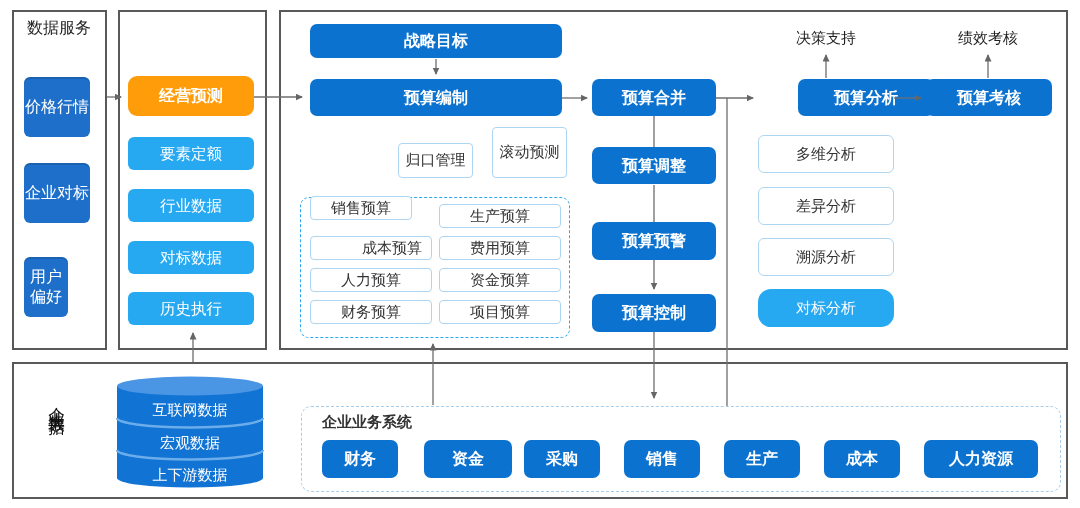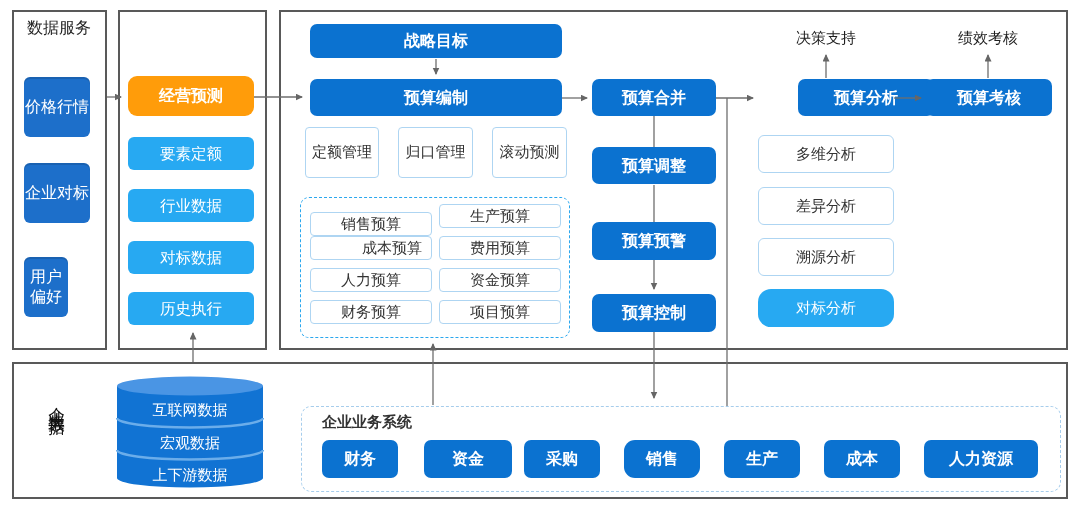--- a/index.html
+++ b/index.html
@@ -101,26 +101,25 @@
   <div class="btn btn-light" style="left:128px;top:137px;width:126px;height:33px;">要素定额</div>
   <div class="btn btn-light" style="left:128px;top:241px;width:126px;height:33px;">对标数据</div>
   <div class="btn btn-light" style="left:128px;top:189px;width:126px;height:33px;">行业数据</div>
   <div class="btn btn-light" style="left:128px;top:292px;width:126px;height:33px;">历史执行</div>
 
   <div class="panel" style="left:279px;top:10px;width:789px;height:340px;"></div>
 
   <div class="btn btn-main" style="left:310px;top:24px;width:252px;height:34px;">战略目标</div>
   <div class="btn btn-main" style="left:310px;top:79px;width:252px;height:37px;">预算编制</div>
 
-  <div class="whitebox" style="left:305px;top:127px;width:74px;height:51px;">定额管理</div>
-  <div class="whitebox" style="left:398px;top:127px;width:75px;height:51px;">归口管理</div>
+  <div class="whitebox" style="left:398px;top:143px;width:75px;height:35px;">归口管理</div>
   <div class="whitebox" style="left:492px;top:127px;width:75px;height:51px;">滚动预测</div>
 
   <div class="dashed-box" style="left:300px;top:197px;width:270px;height:141px;"></div>
-  <div class="whitebox" style="left:310px;top:212px;width:122px;height:24px;">销售预算</div>
+  <div class="whitebox" style="left:310px;top:196px;width:102px;height:24px;">销售预算</div>
   <div class="whitebox" style="left:439px;top:204px;width:122px;height:24px;">生产预算</div>
   <div class="whitebox" style="left:310px;top:236px;width:122px;height:24px;padding-left:42px;">成本预算</div>
   <div class="whitebox" style="left:439px;top:236px;width:122px;height:24px;">费用预算</div>
   <div class="whitebox" style="left:310px;top:268px;width:122px;height:24px;">人力预算</div>
   <div class="whitebox" style="left:439px;top:268px;width:122px;height:24px;">资金预算</div>
   <div class="whitebox" style="left:310px;top:300px;width:122px;height:24px;">财务预算</div>
   <div class="whitebox" style="left:439px;top:300px;width:122px;height:24px;">项目预算</div>
 
   <div class="btn btn-main" style="left:592px;top:79px;width:124px;height:37px;">预算合并</div>
   <div class="btn btn-main" style="left:592px;top:147px;width:124px;height:37px;">预算调整</div>
@@ -149,21 +148,21 @@
   </svg>
   <div class="cyl-label" style="left:116px;top:401px;width:148px;">互联网数据</div>
   <div class="cyl-label" style="left:116px;top:434px;width:148px;">宏观数据</div>
   <div class="cyl-label" style="left:116px;top:466px;width:148px;">上下游数据</div>
 
   <div class="dashed-box-soft" style="left:301px;top:406px;width:760px;height:86px;"></div>
   <div class="label" style="left:322px;top:413px;width:140px;text-align:left;color:#333;font-weight:bold;">企业业务系统</div>
   <div class="btn btn-main" style="left:322px;top:440px;width:76px;height:38px;">财务</div>
   <div class="btn btn-main" style="left:424px;top:440px;width:88px;height:38px;">资金</div>
   <div class="btn btn-main" style="left:524px;top:440px;width:76px;height:38px;">采购</div>
-  <div class="btn btn-main" style="left:624px;top:440px;width:76px;height:38px;border-radius:11px;">销售</div>
+  <div class="btn btn-main" style="left:624px;top:440px;width:76px;height:38px;">销售</div>
   <div class="btn btn-main" style="left:724px;top:440px;width:76px;height:38px;">生产</div>
   <div class="btn btn-main" style="left:824px;top:440px;width:76px;height:38px;">成本</div>
   <div class="btn btn-main" style="left:924px;top:440px;width:114px;height:38px;">人力资源</div>
 
   <svg class="connectors" width="1080" height="508">
     <defs>
       <marker id="ah" markerUnits="userSpaceOnUse" markerWidth="9" markerHeight="9" refX="6.5" refY="3.5" orient="auto">
         <path d="M0,0 L7.5,3.5 L0,7 z" fill="#666"></path>
       </marker>
     </defs>

